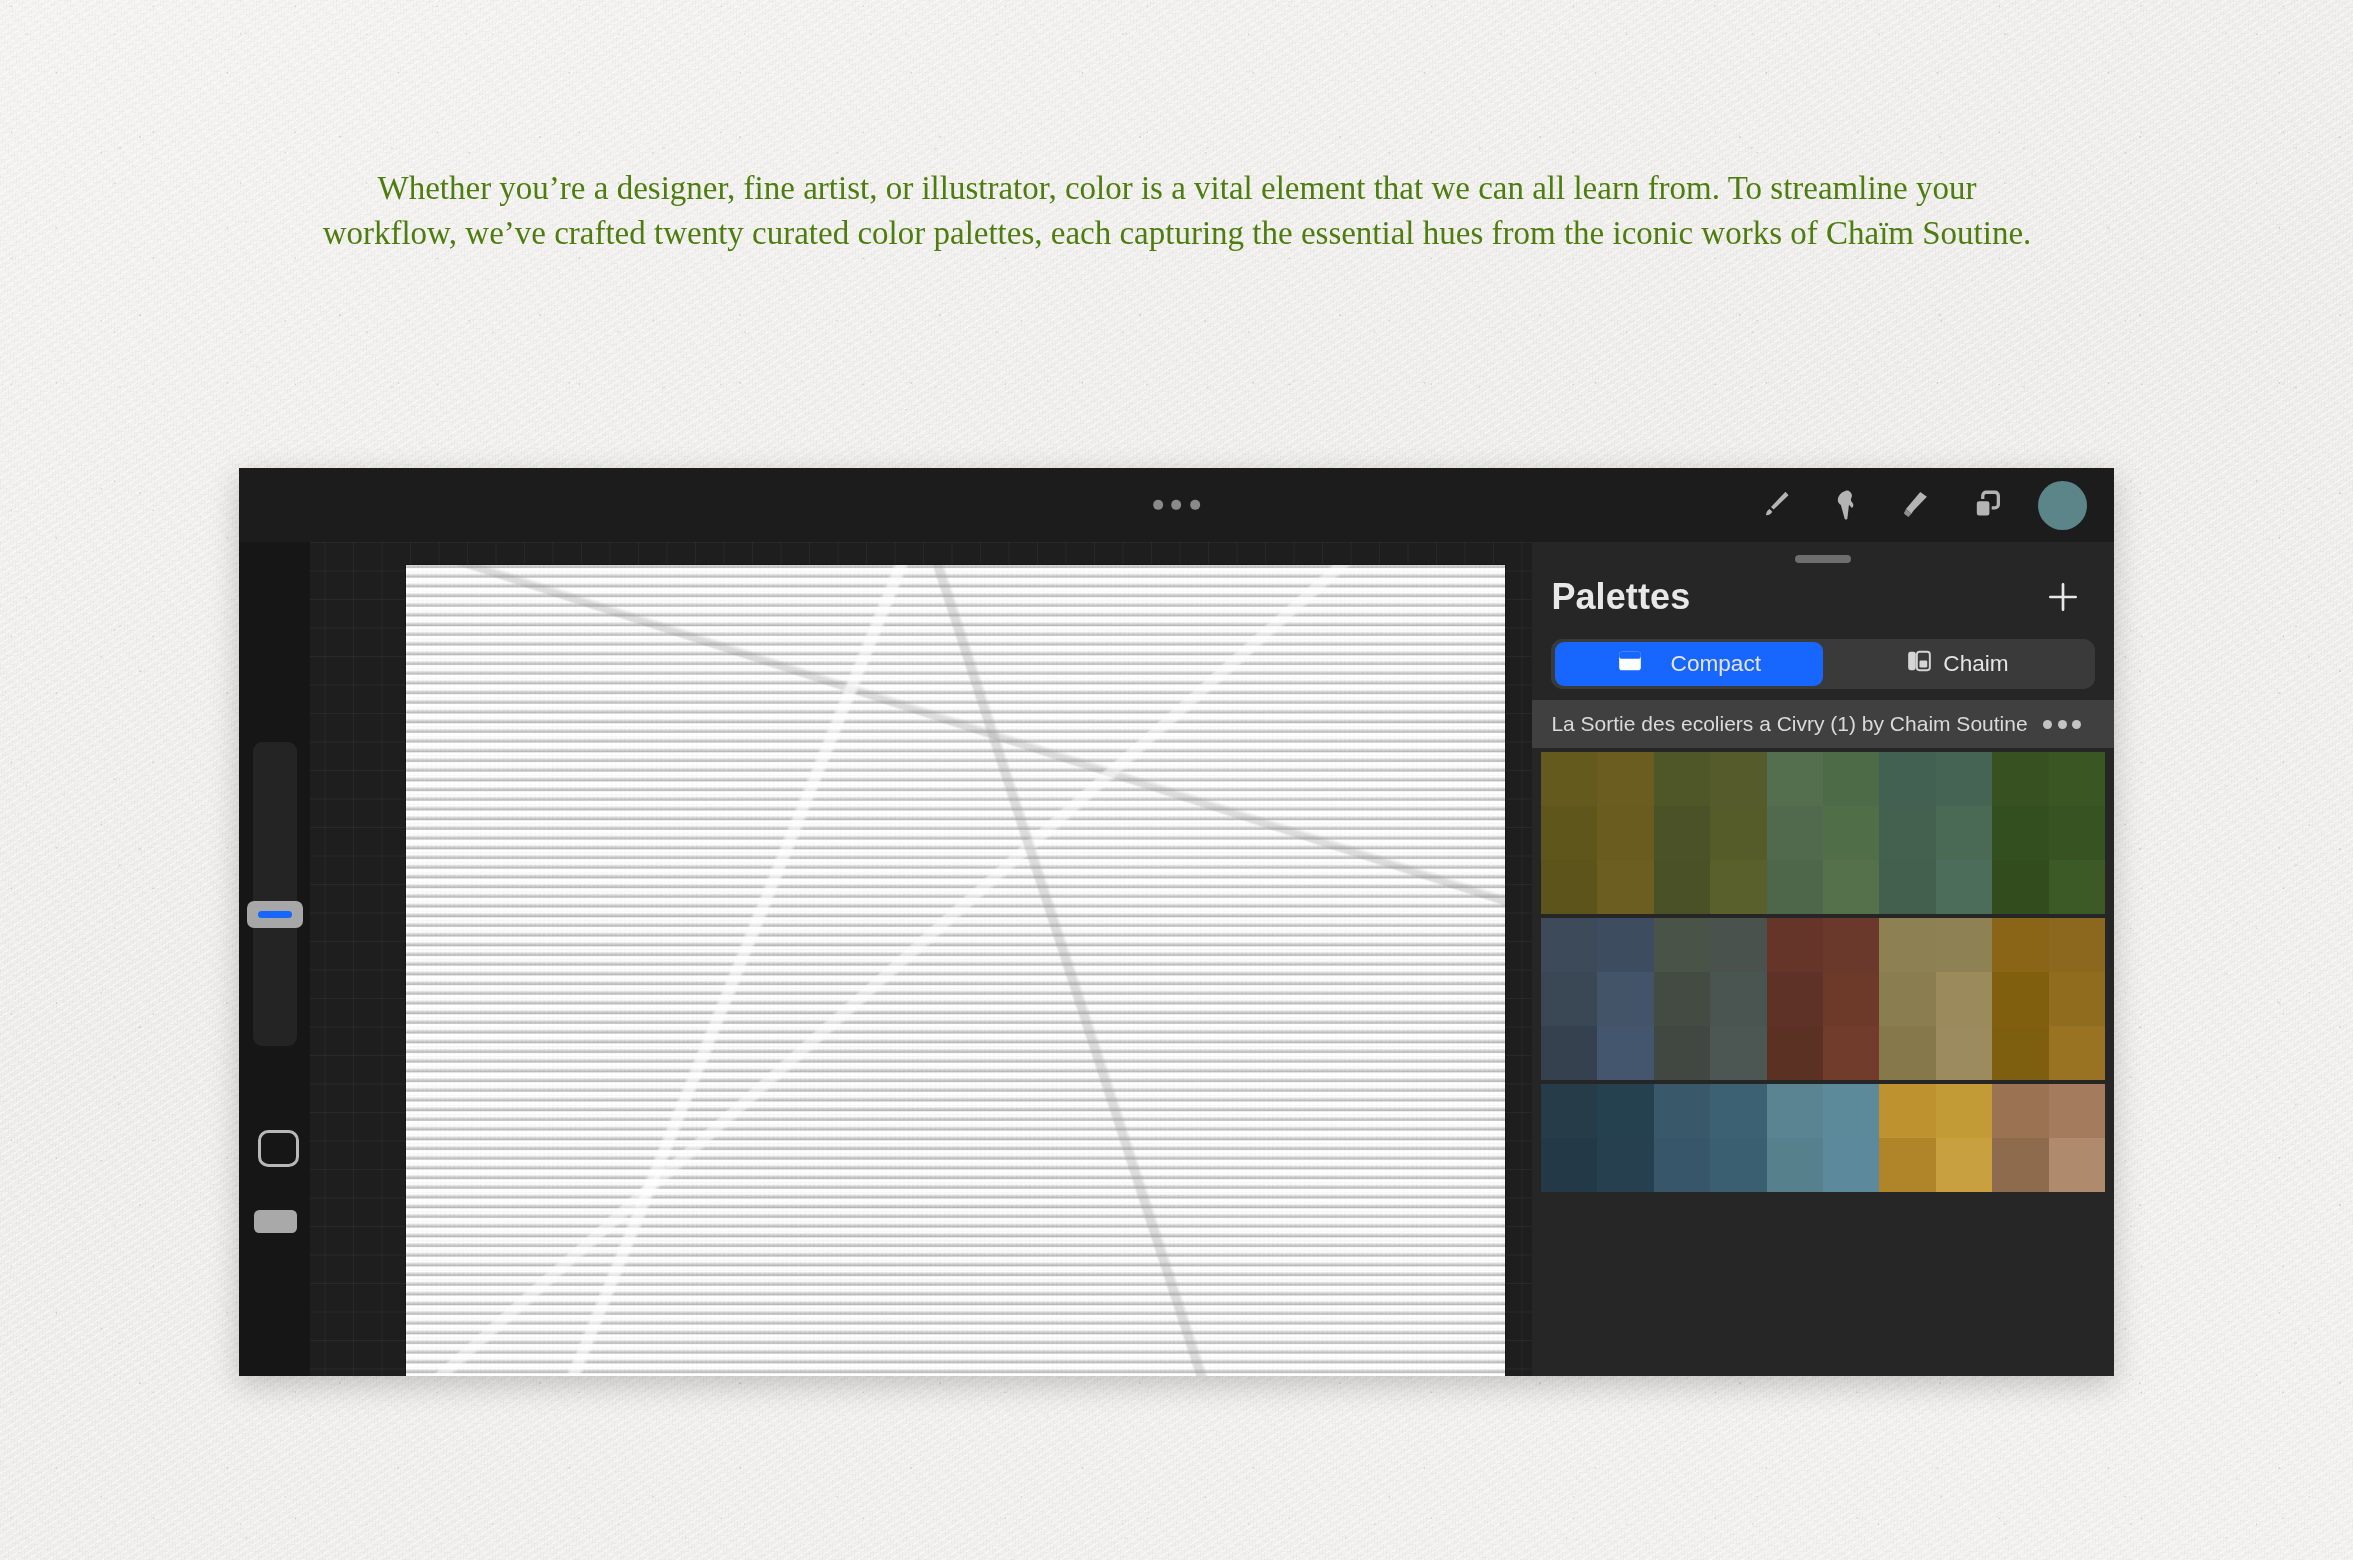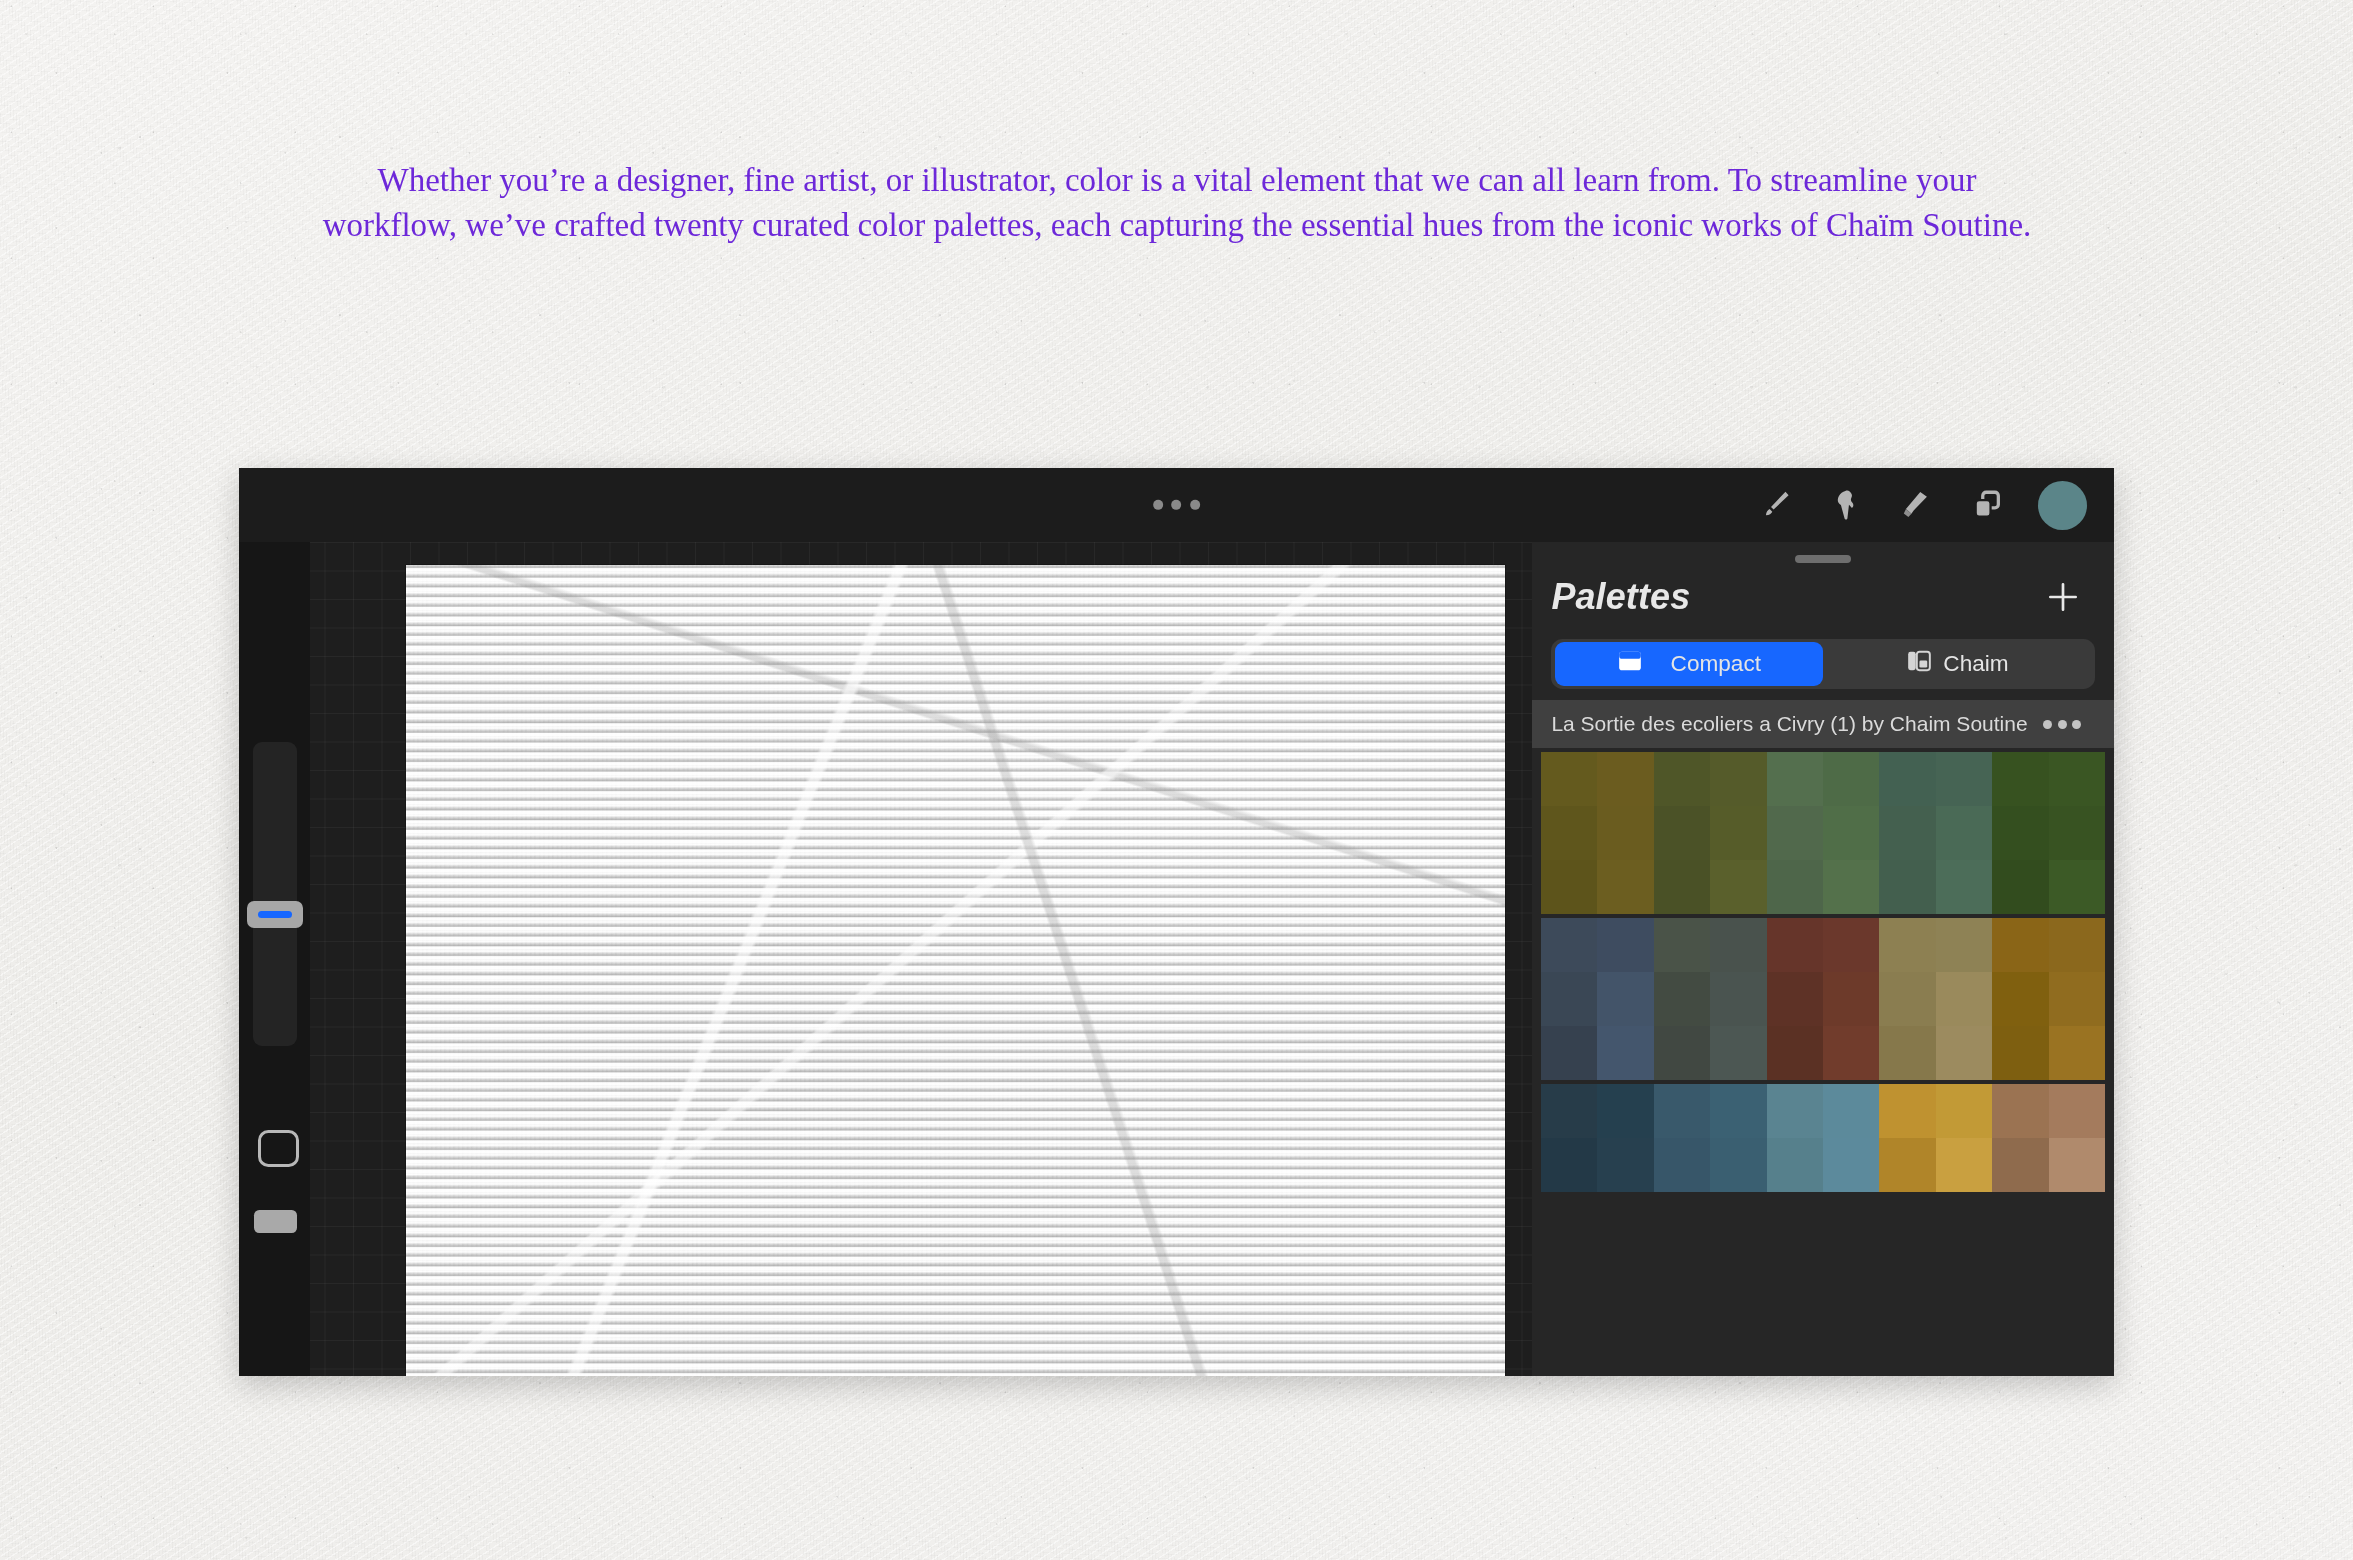--- a/index.html
+++ b/index.html
@@ -56,23 +56,23 @@
   #headline {
     font-size: 53px;
     font-weight: bold;
     letter-spacing: 0.3px;
     margin: 0 0 27px 0;
     line-height: 1;
   }
   #subcopy {
     font-size: 33px;
     line-height: 1.36;
-    margin: 0 auto;
+    margin: 8px auto;
     width: 1739px;
-    color: #6d28d9;
+    color: #4d7c0f;
   }
 
   
   #app-window {
     position: absolute;
     left: 239px; top: 468px;
     width: 1875px; height: 908px;
     background: #1b1b1b;
     overflow: hidden;
     box-shadow: 0 9px 28.5px rgba(0,0,0,.20);
@@ -201,21 +201,20 @@
     background: #6e6e6e;
     margin: 13px auto 0 auto;
   }
   #panel-header {
     display: flex; align-items: center;
     padding: 11.6px 28.5px 0 19.4px;
   }
   #palettes-title {
     color: #e8e8e8; font-size: 36px; font-weight: bold;
     letter-spacing: 0.1px;
-    font-style: italic;
   }
   #add-palette-button {
     margin-left: auto; width: 45px; height: 45px;
     display: flex; align-items: center; justify-content: center;
   }
 
   
   #view-mode-segmented {
     margin: 19.4px 19.4px 0 19.4px;
     height: 50px;

